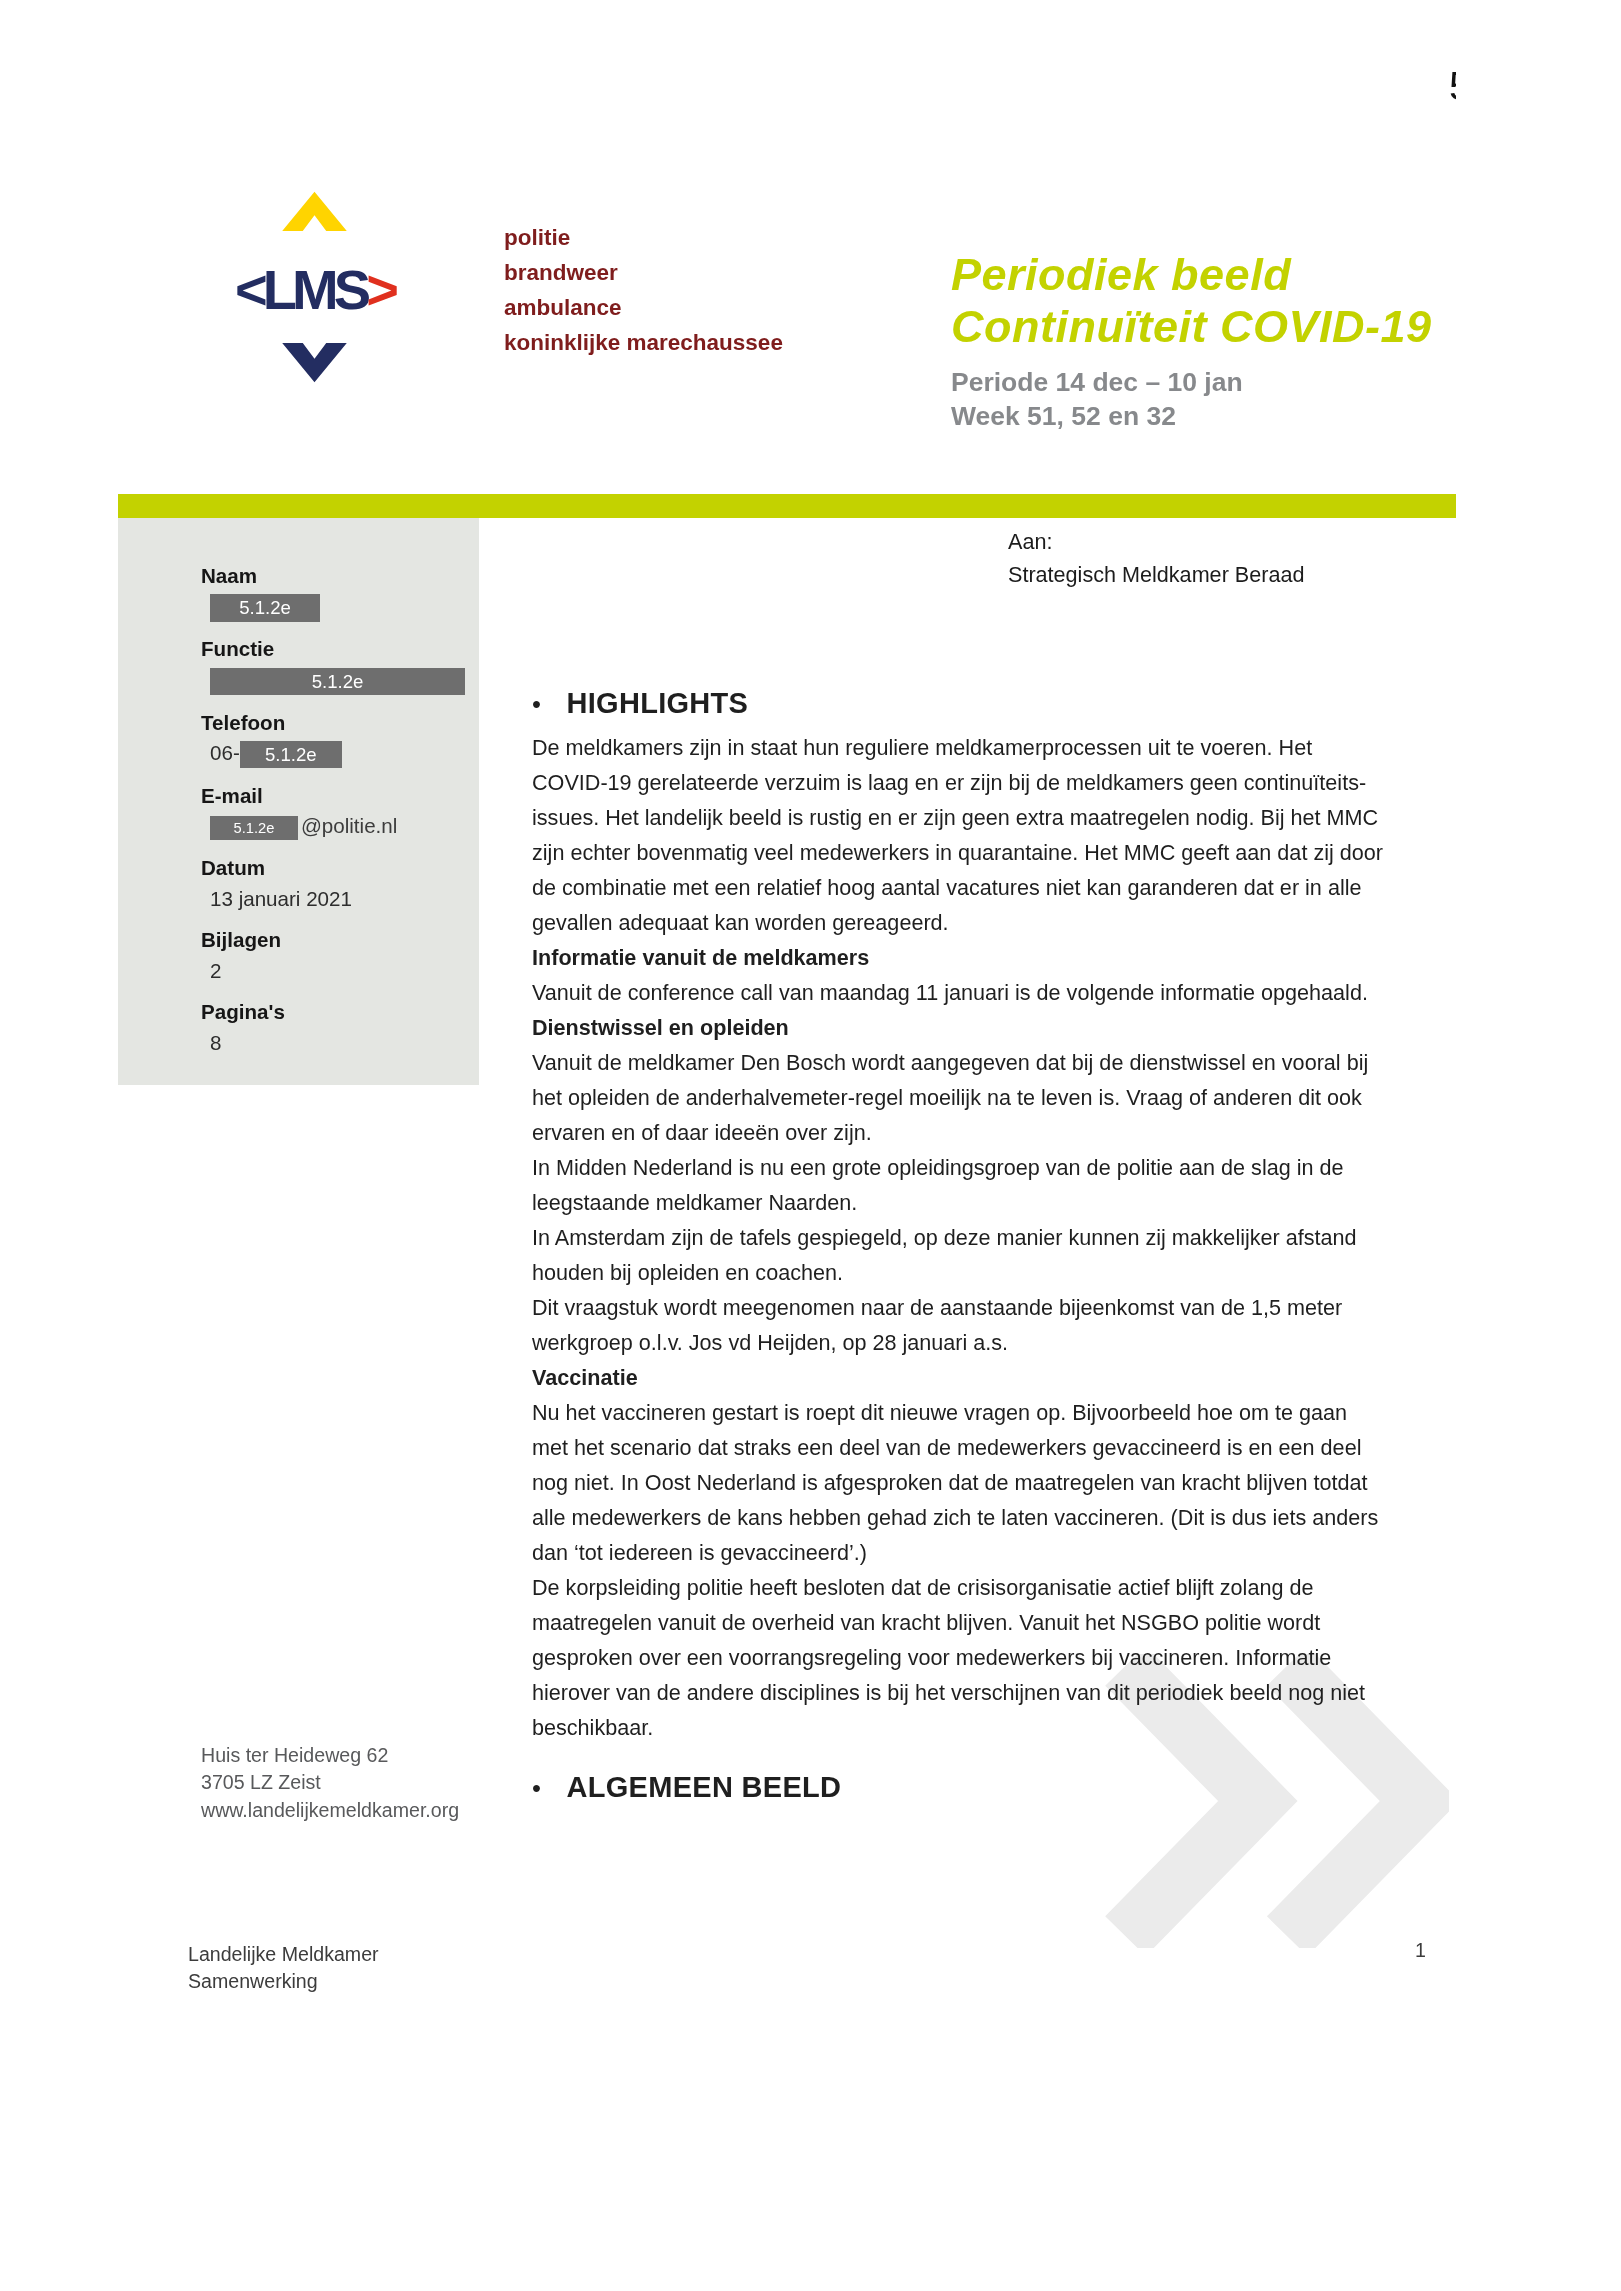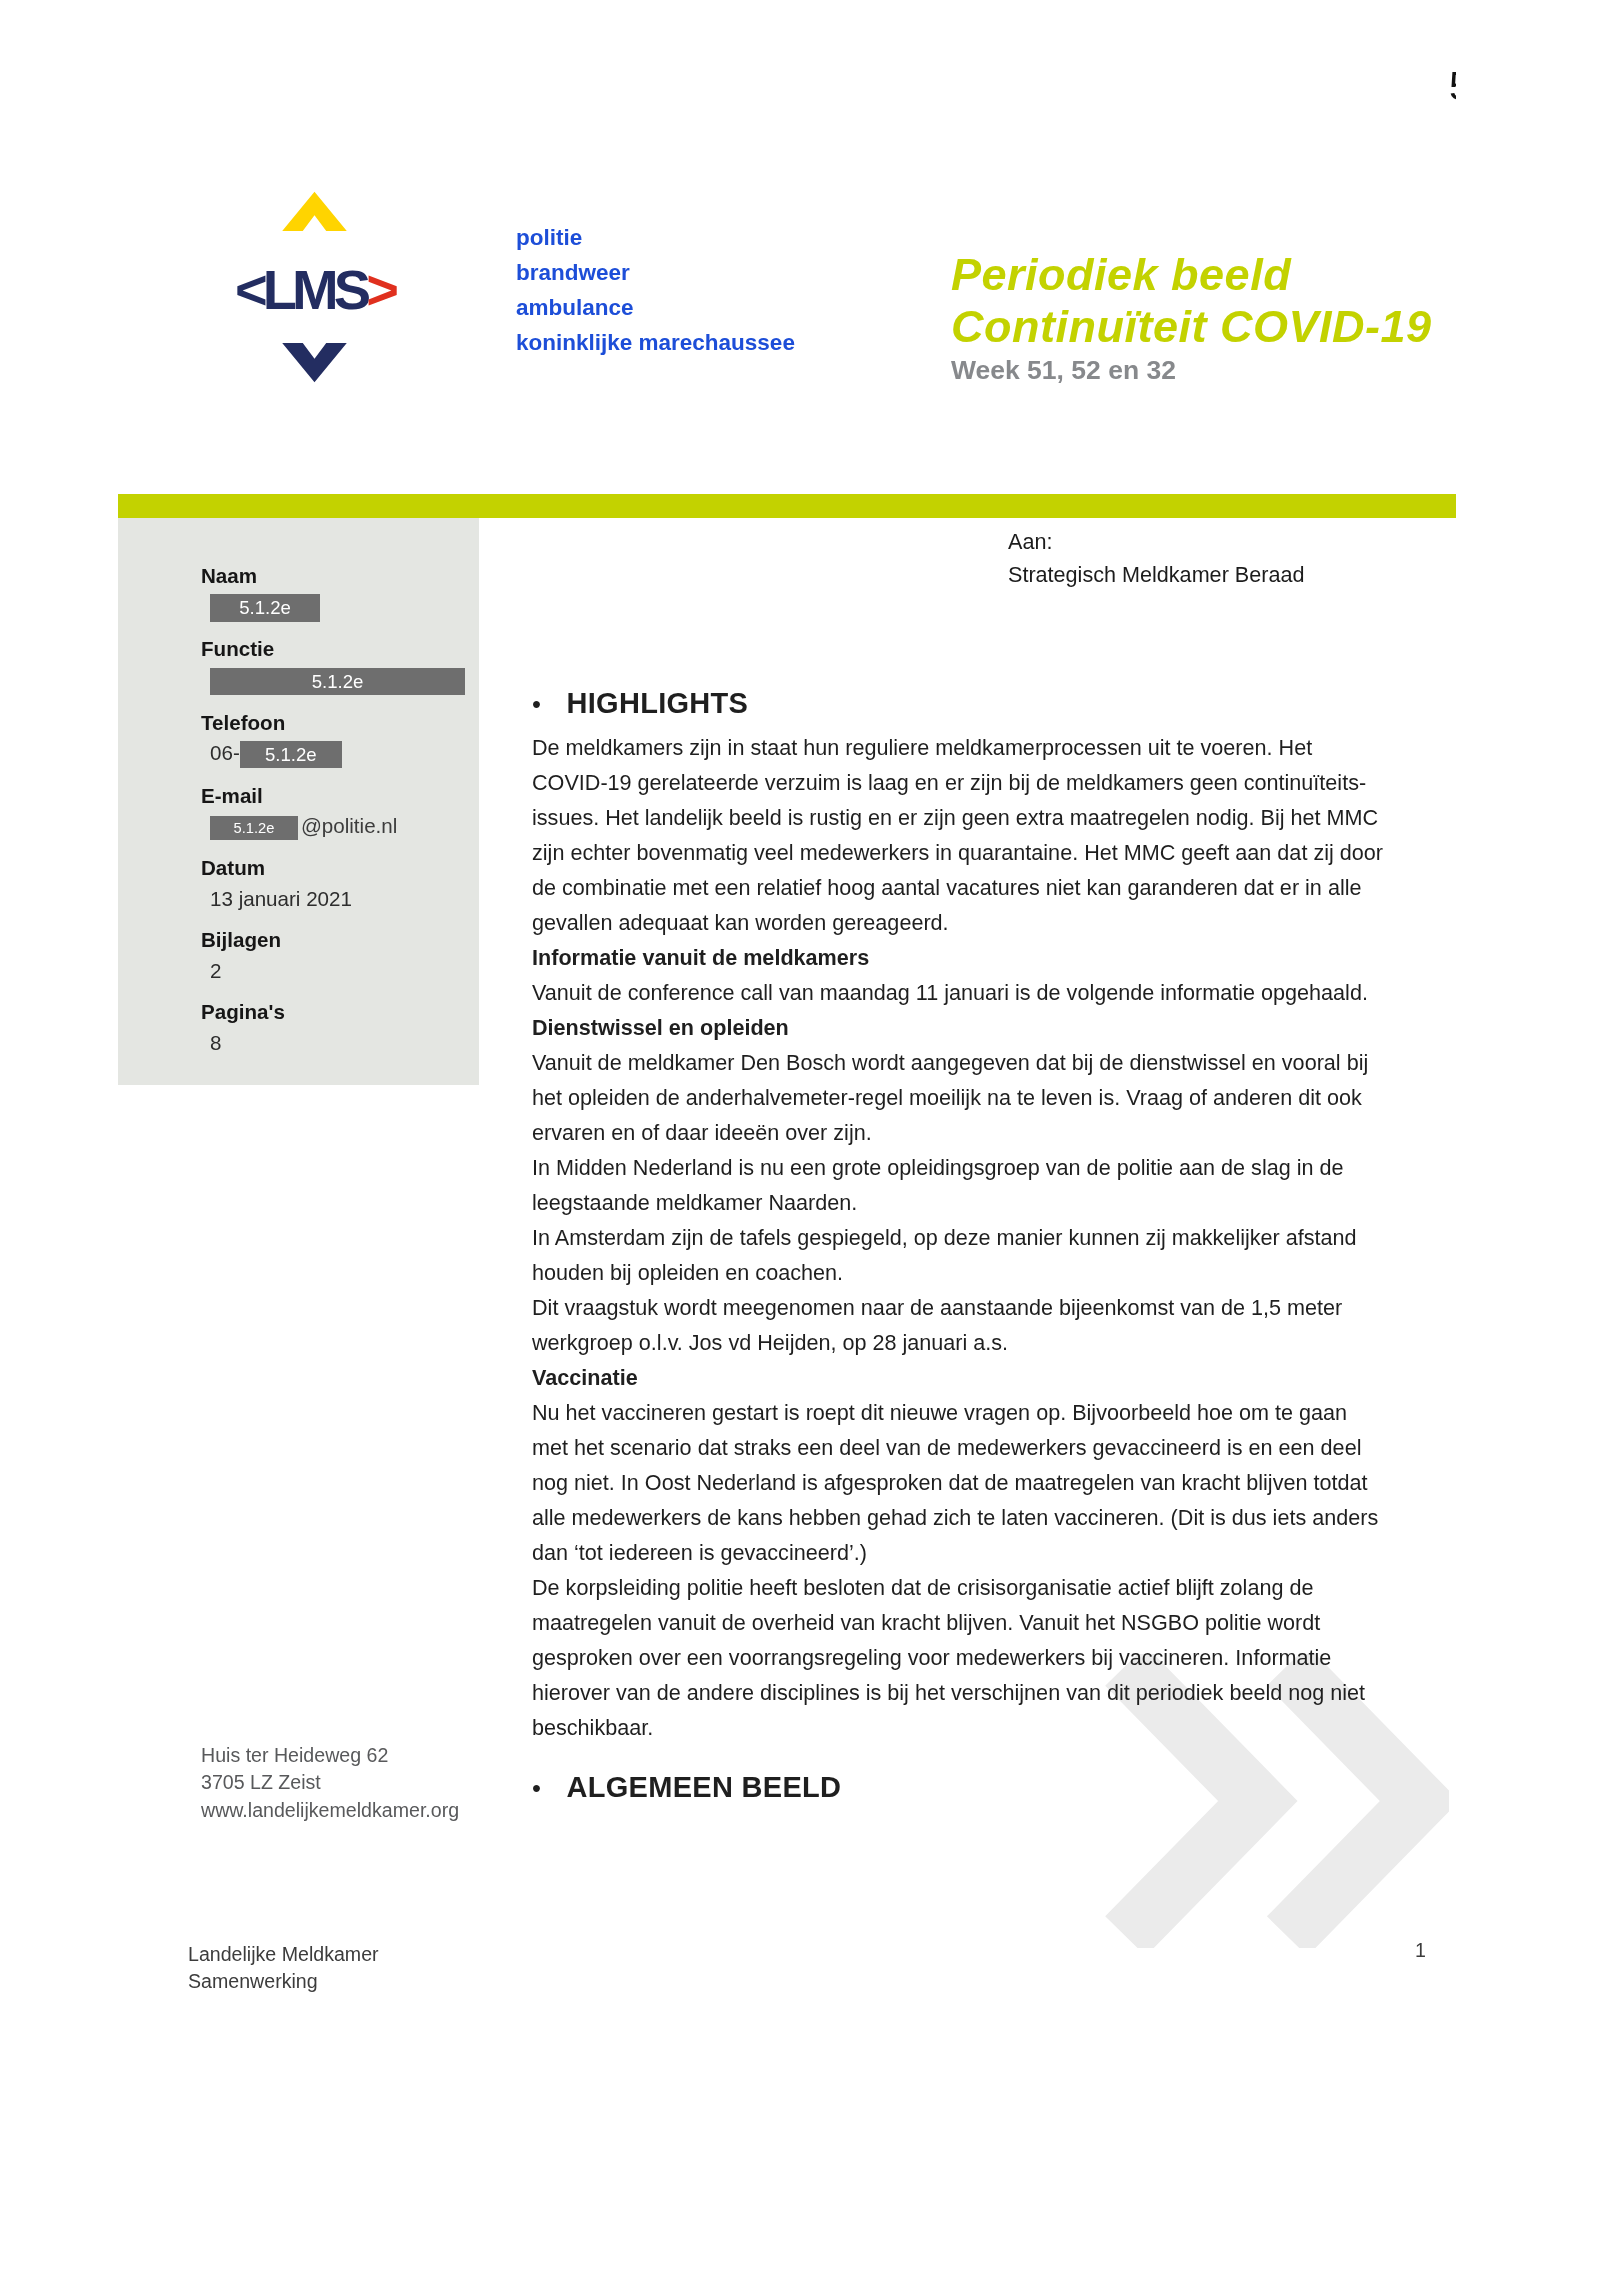--- a/index.html
+++ b/index.html
@@ -11,21 +11,21 @@
   .doc-number { position:absolute; left:1449px; top:63px; font-size:41px; letter-spacing:1px; color:#121212; }
 
   
   .logo { position:absolute; left:186px; top:186px; width:257px; text-align:center; }
   .logo .chev { display:block; margin:0 auto; }
   .chev-up polygon { fill:var(--yellow,#ffd400); }
   .chev-down polygon { fill:var(--navy,#232d61); }
   .logo-text { font-size:56px; line-height:94px; font-weight:bold; letter-spacing:-4.9px; color:var(--navy,#232d61); margin:11.8px 0 5.9px; }
   .logo-text .rb { color:var(--red,#e0301e); }
 
-  .org-lines { position:absolute; left:516px; top:220px; font-size:22.5px; font-weight:bold; line-height:35px; color:#1d4ed8; white-space:nowrap; }
+  .org-lines { position:absolute; left:504px; top:220px; font-size:22.5px; font-weight:bold; line-height:35px; color:#7f1d1d; white-space:nowrap; }
 
   .title-block { position:absolute; left:951px; top:249px; }
   .title-line { font-size:45px; line-height:52px; font-weight:bold; letter-spacing:0.5px; color:var(--accent,#c3d200);font-style:italic; }
   .subtitle { font-size:26.5px; line-height:34px; font-weight:bold; color:var(--subtitle-gray,#87898c); }
   .subtitle.first { margin-top:11.8px; }
 
   .accent-bar { position:absolute; left:118px; top:494px; width:1408px; height:23.5px; background:var(--accent,#c3d200); }
 
   
   .sidebar { position:absolute; left:118px; top:518px; width:361px; height:567px; background:var(--sidebar-bg,#e4e6e2); padding:45px 17.6px 0 83px; }
@@ -79,20 +79,21 @@
   <div class="org-lines">
     <div>politie</div>
     <div>brandweer</div>
     <div>ambulance</div>
     <div>koninklijke marechaussee</div>
   </div>
 
   <div class="title-block">
     <div class="title-line">Periodiek beeld</div>
     <div class="title-line">Continuïteit COVID-19</div>
+    <div class="subtitle first">Periode 14 dec – 10 jan</div>
     <div class="subtitle">Week 51, 52 en 32</div>
   </div>
 
   <div class="accent-bar"></div>
 
   <aside class="sidebar">
     <div class="field">
       <div class="field-label">Naam</div>
       <div class="field-value">
         <span class="redact w-naam">5.1.2e</span>

